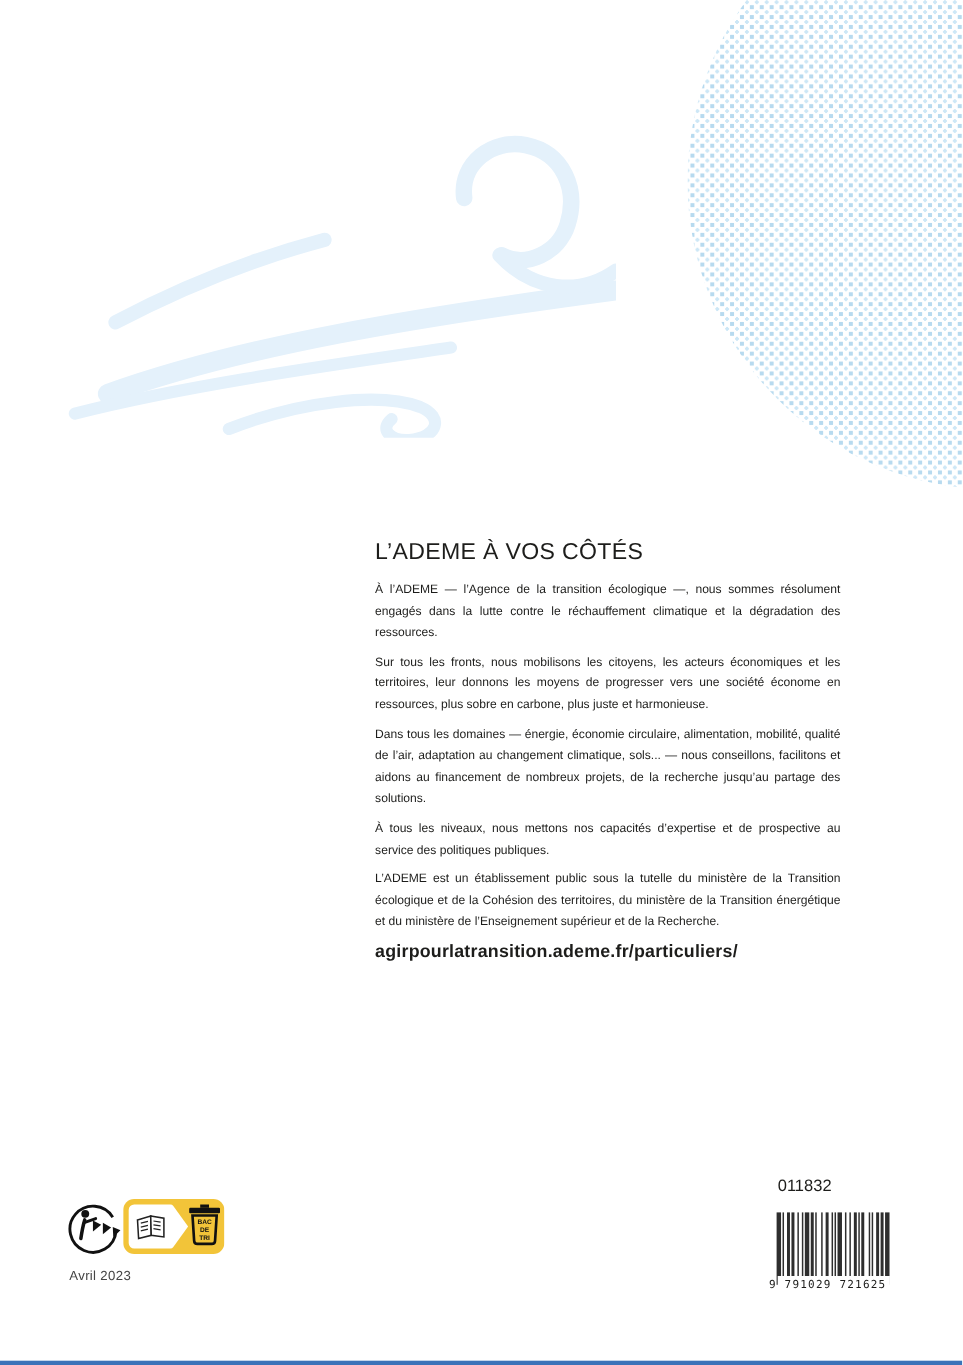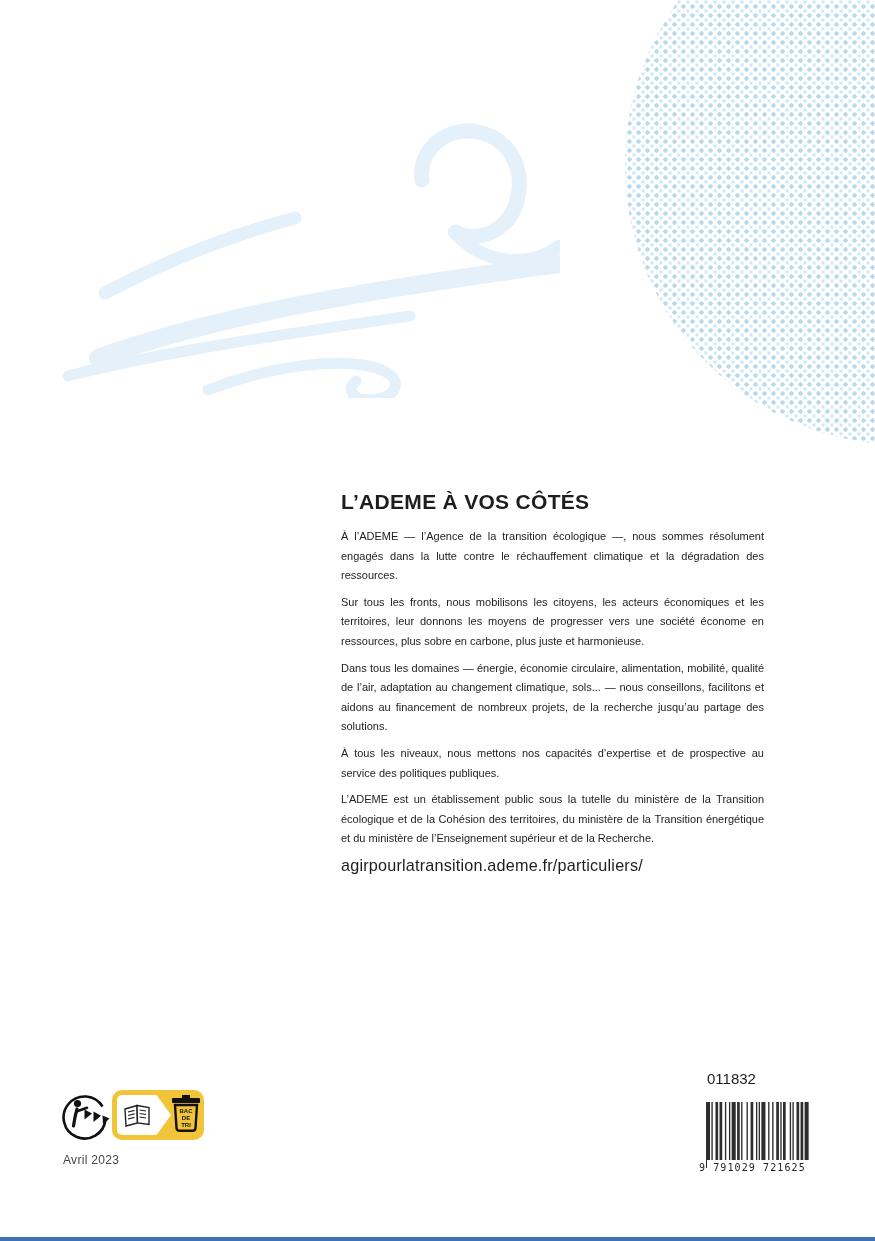--- a/index.html
+++ b/index.html
@@ -23,31 +23,31 @@
     background-size:9px 9px, 9px 9px;
     background-position:0 0, 4.5px 4.5px;
   }
   
   .swirl{position:absolute;left:60px;top:118px;width:500px;height:280px;}
   .swirl path{fill:none;stroke:#e4f1fb;stroke-linecap:round;}
   
   .content{position:absolute;left:341px;top:490px;width:423px;}
   .content h1{
     margin:0 0 13px 0;
-    font-size:21px;font-weight:700;letter-spacing:.3px;
+    font-size:21px;font-weight:400;letter-spacing:.3px;
     color:#1d1d1b;
   }
   .content p{
     margin:0 0 7px 0;
     font-size:11px;line-height:19.6px;
     text-align:justify;
   }
   .content p.link{
     margin-top:3px;
-    font-size:16.2px;font-weight:normal;
+    font-size:16.2px;font-weight:bold;
     text-align:left;letter-spacing:.2px;
   }
   
   .print-code{
     position:absolute;left:650px;top:1070px;width:163px;
     text-align:center;font-size:15px;color:#1d1d1b;
   }
   .barcode{position:absolute;left:698px;top:1102px;width:116px;height:80px;}
   .barcode rect.bar{fill:#2e2e2e;}
   .barcode .num-bg{fill:#ffffff;}

